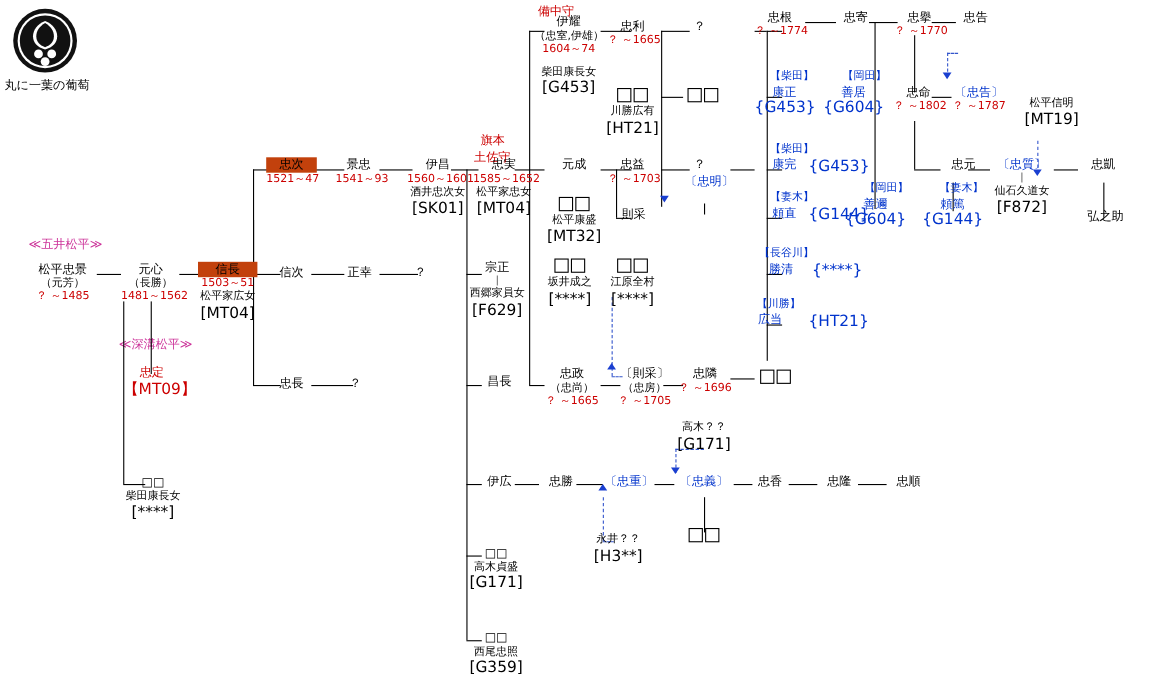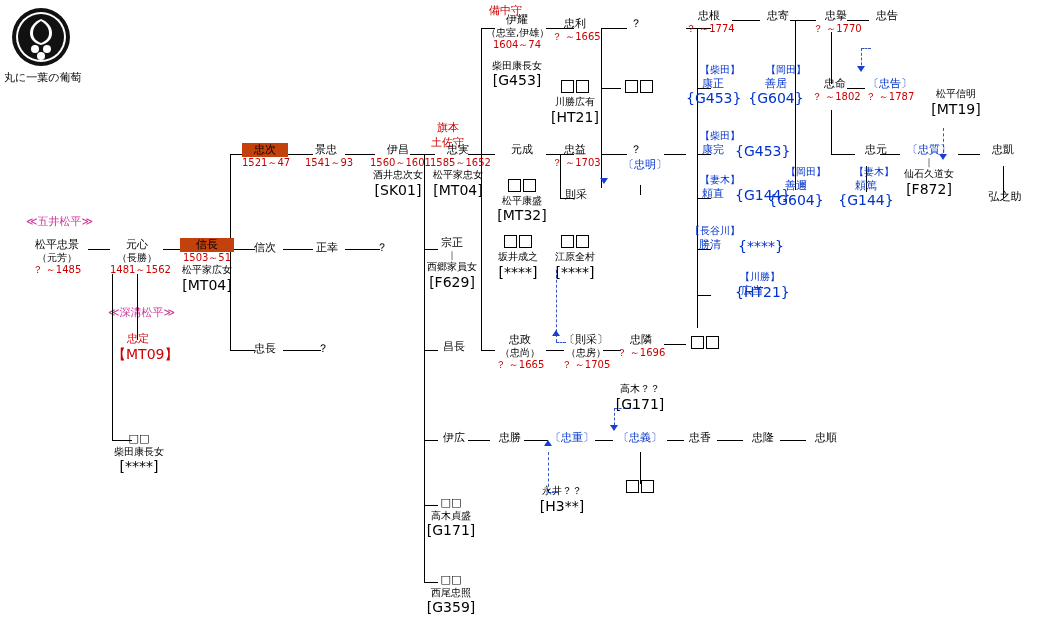--- a/index.html
+++ b/index.html
@@ -445,21 +445,21 @@
 </div>
 
 <div class="node" style="left:680px;top:225px;width:60px;">
   <div class="sub blue">【長谷川】</div>
   <div class="nm blue">勝清</div>
 </div>
 <div class="node" style="left:735px;top:238px;width:52px;">
   <div class="code blue">{****}</div>
 </div>
 
-<div class="node" style="left:724px;top:271px;width:56px;">
+<div class="node" style="left:672px;top:271px;width:56px;">
   <div class="sub blue">【川勝】</div>
   <div class="nm blue">広当</div>
 </div>
 <div class="node" style="left:735px;top:284px;width:52px;">
   <div class="code blue">{HT21}</div>
 </div>
 
 <div class="node" style="left:757px;top:9px;width:42px;">
   <div class="nm">忠寄</div>
 </div>

